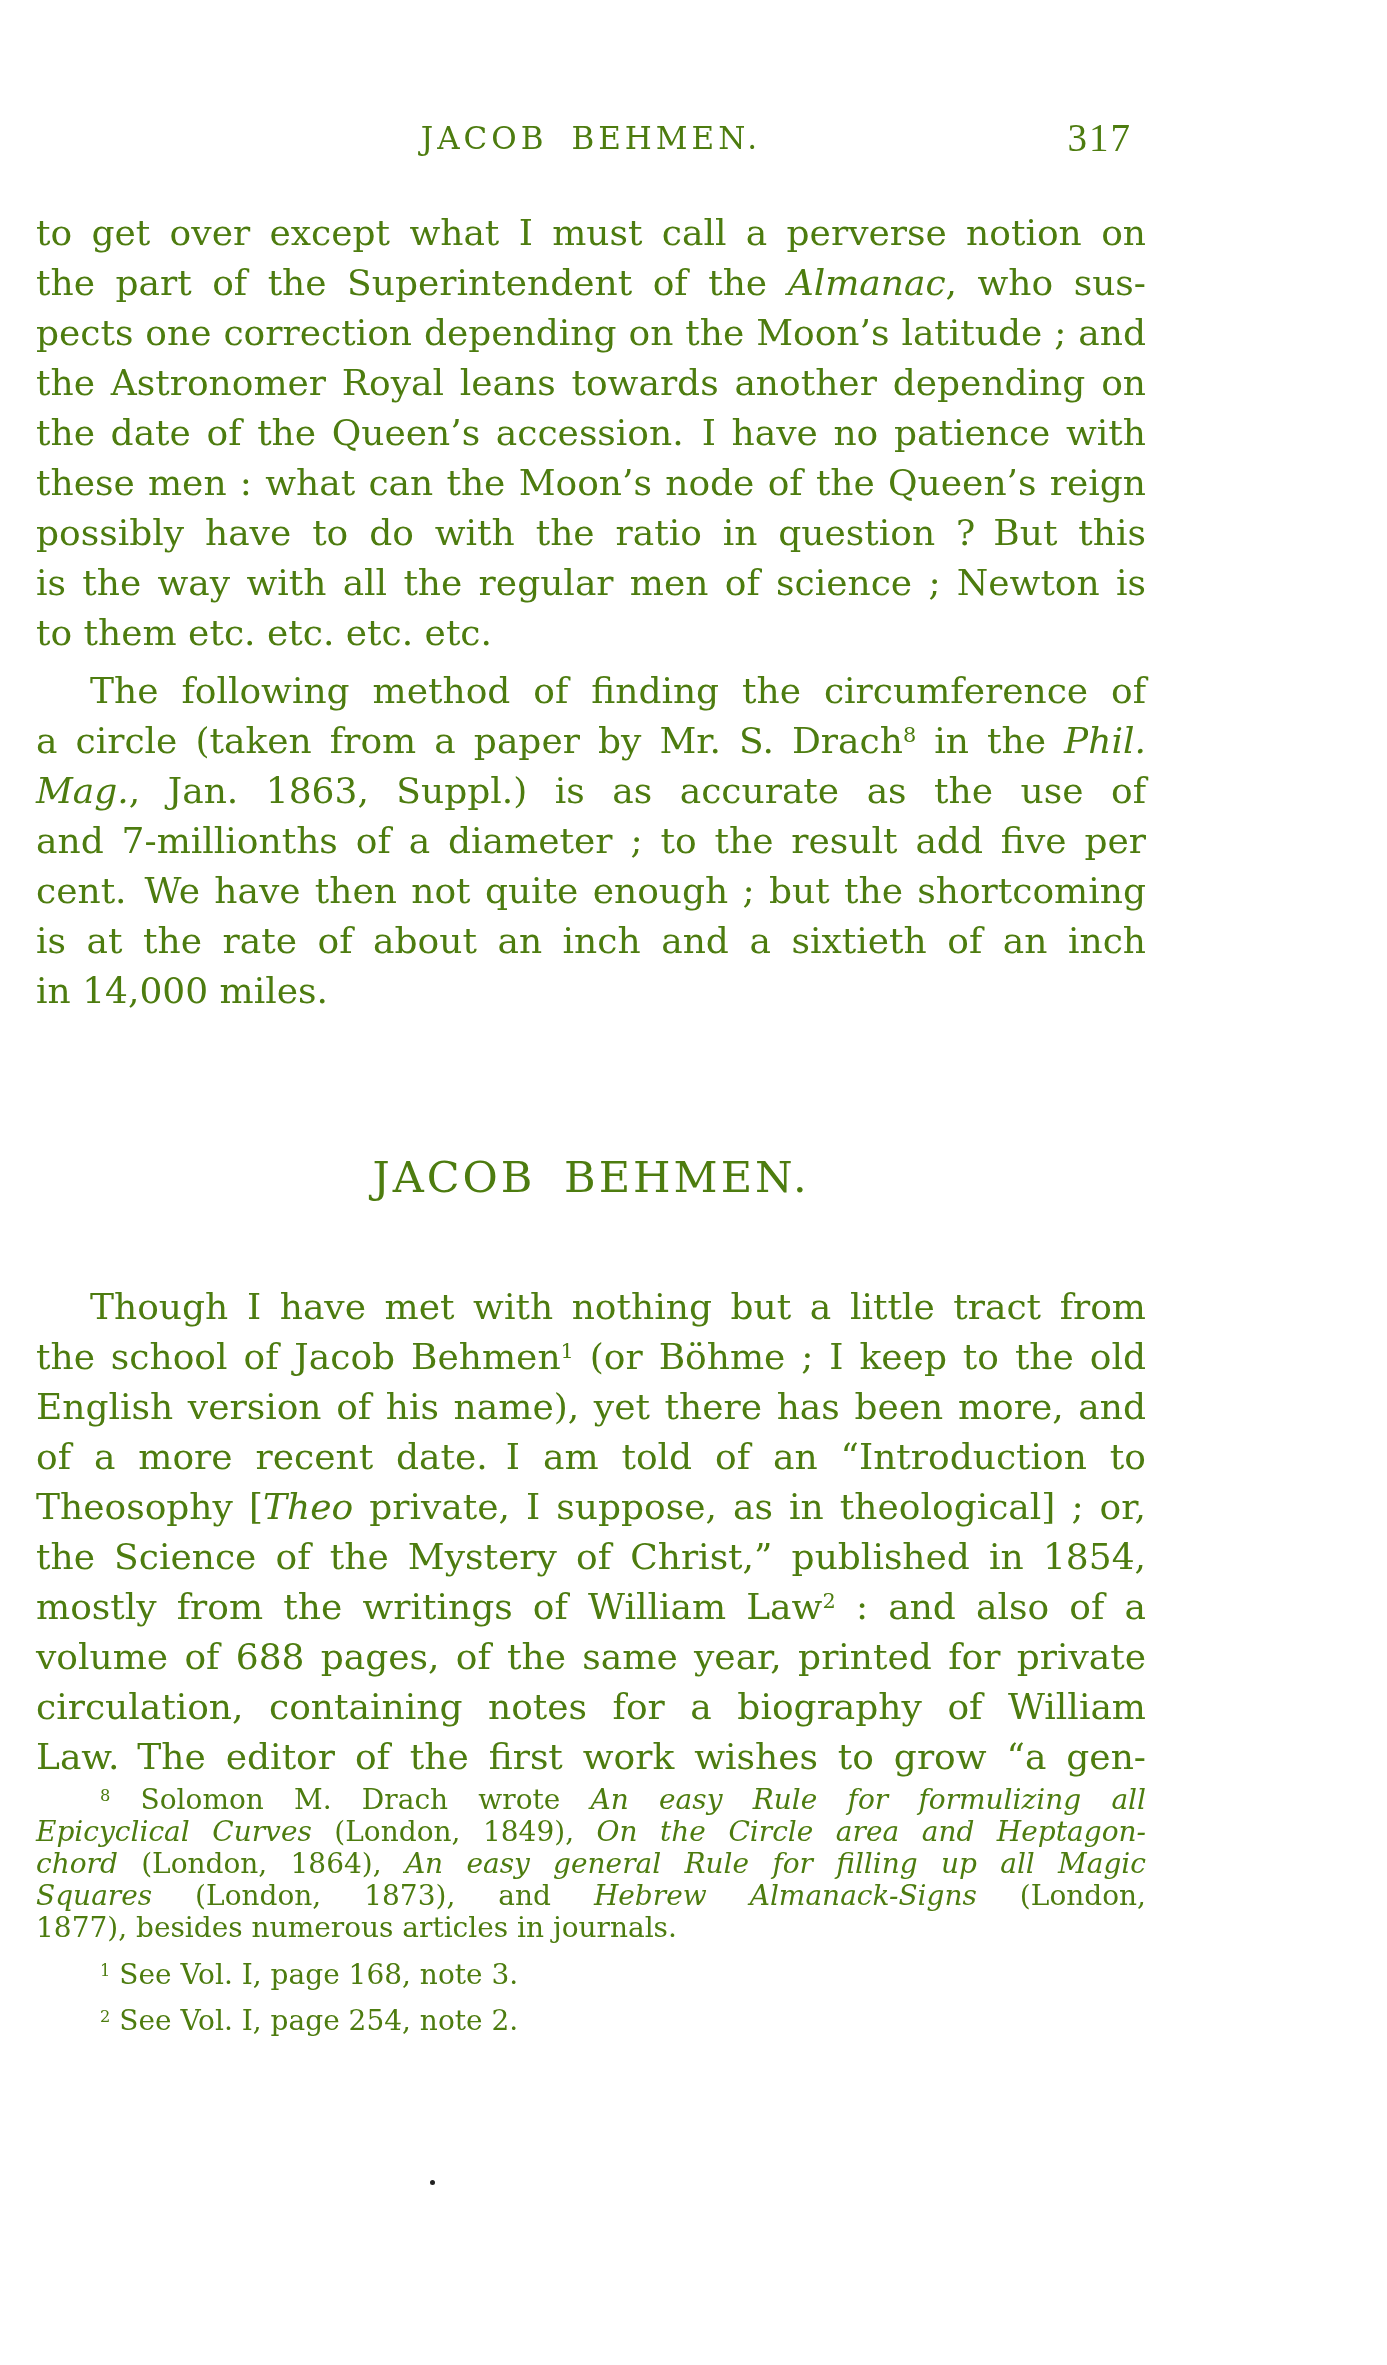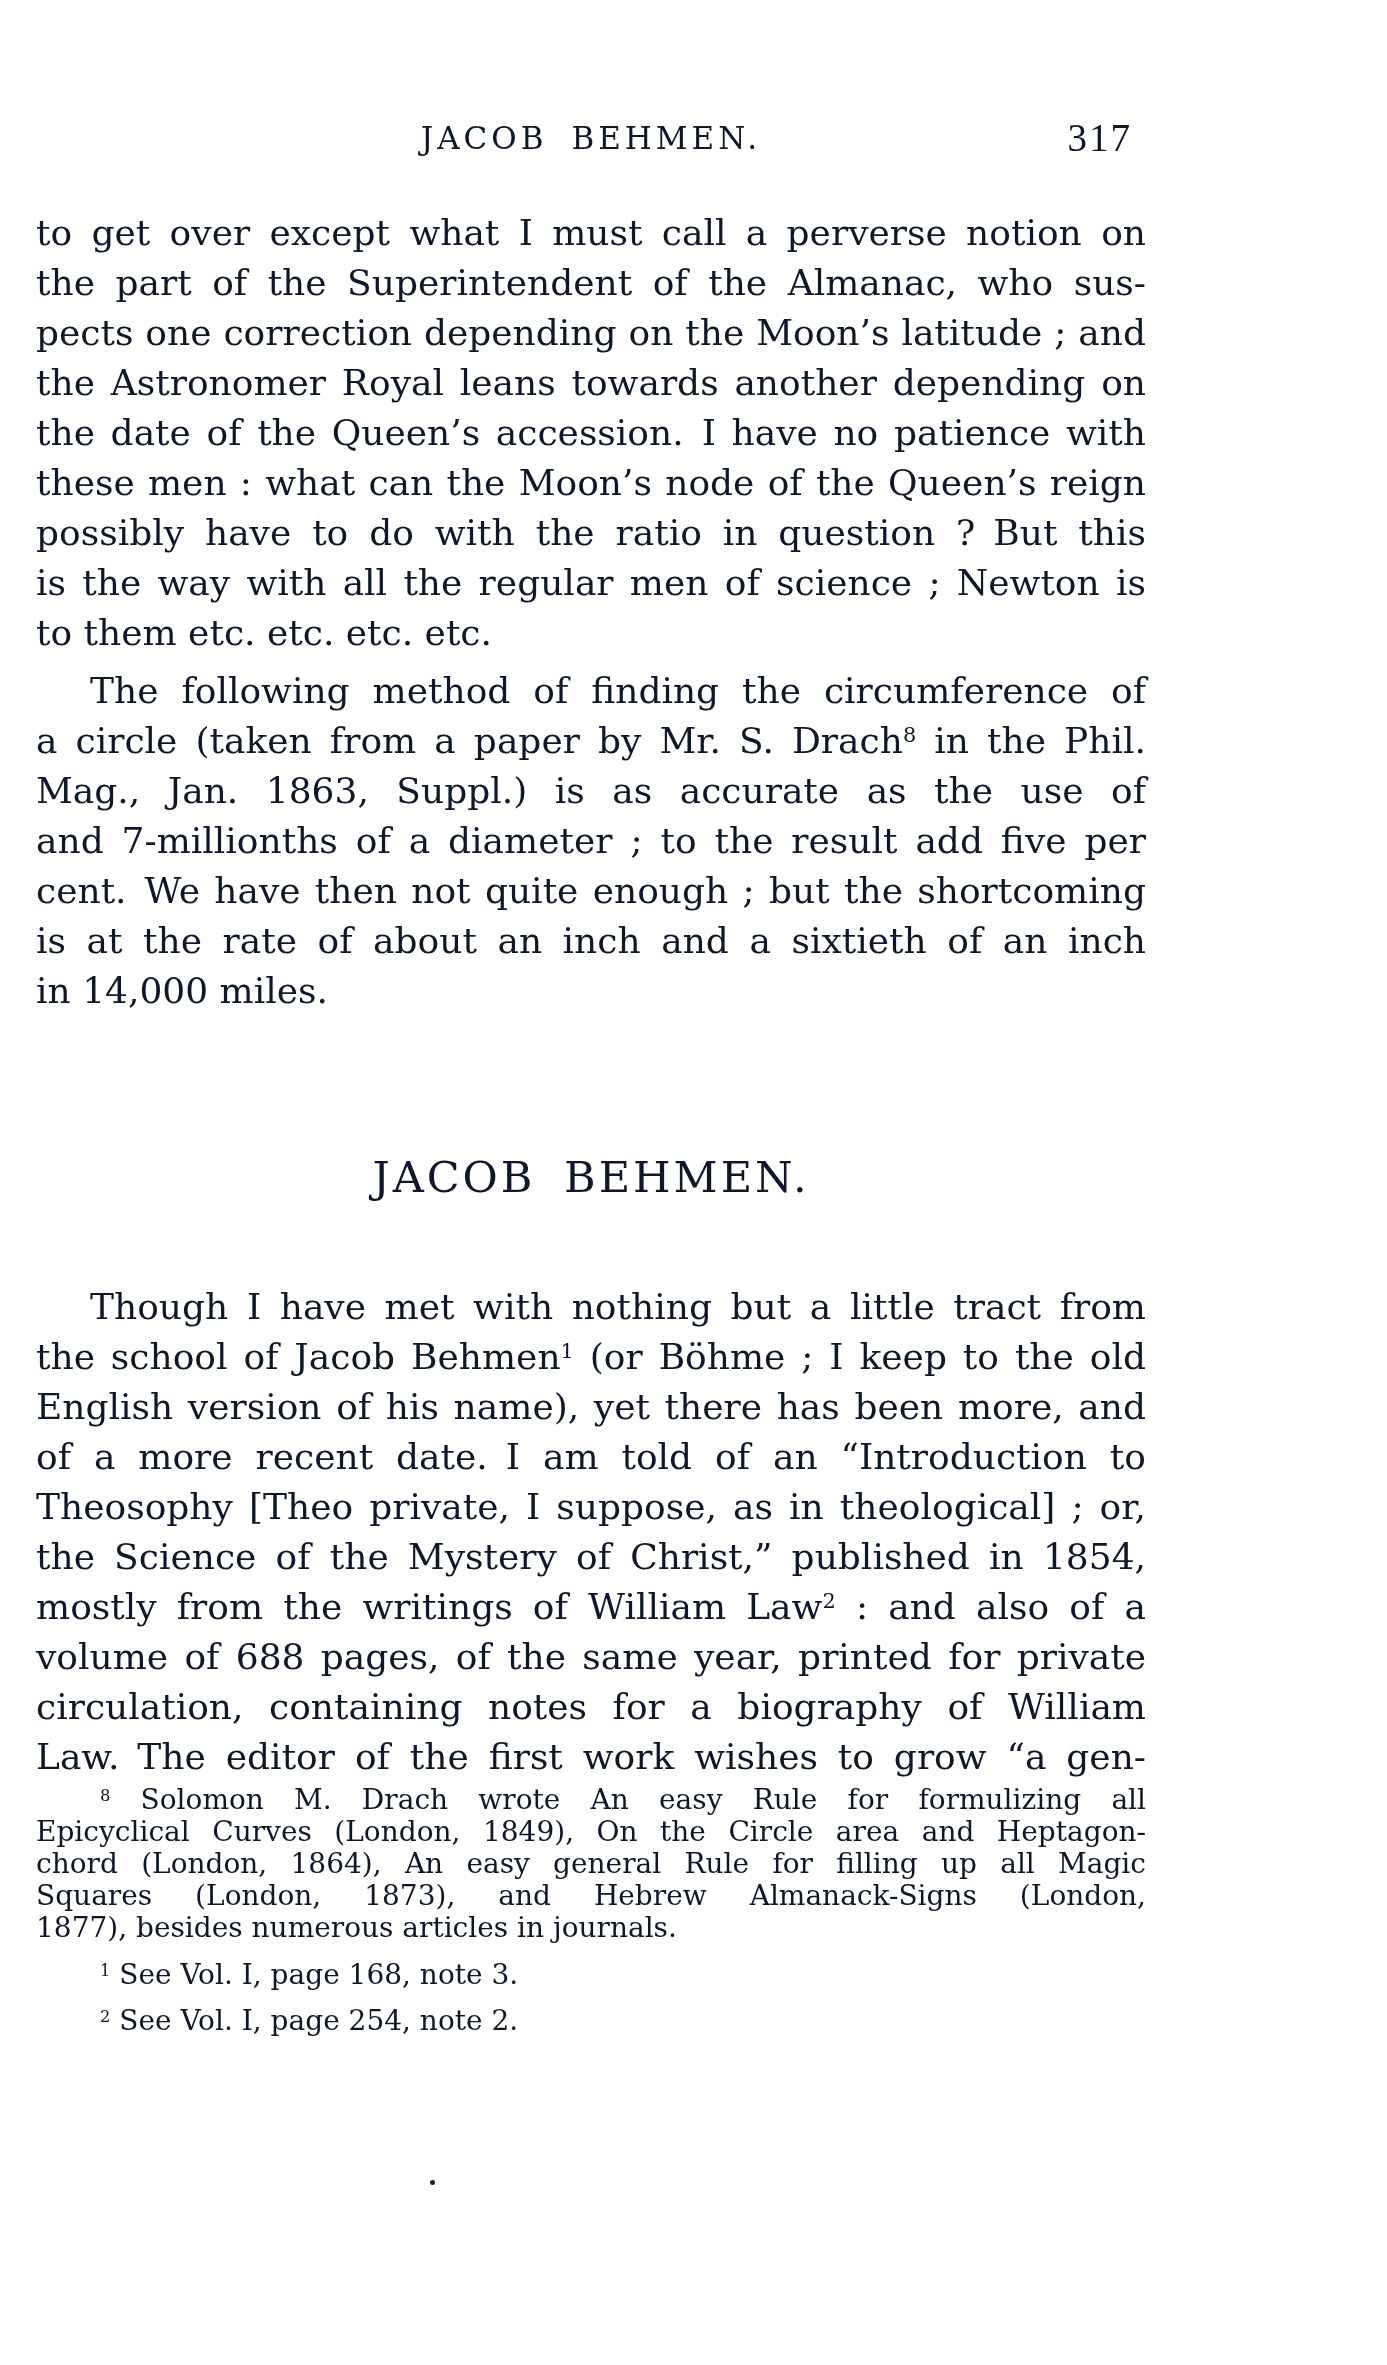--- a/index.html
+++ b/index.html
@@ -55,21 +55,21 @@
   .line {
     text-align: justify;
     text-align-last: justify;
     white-space: normal;
   }
   .line.no-j {
     text-align: left;
     text-align-last: auto;
   }
   .line.ind { padding-left: 54px; }
-  .it { }
+  .it { font-style: italic; }
   .sup {
     font-size: 0.58em;
     vertical-align: 0.52em;
     line-height: 0;
     letter-spacing: 0;
   }
   
   .section-heading {
     top: 1153px;
     margin: 0;
@@ -96,21 +96,21 @@
     top: 2180px;
     width: 5px;
     height: 5px;
     border-radius: 50%;
     background: #222222;
   }
 </style>
 </head>
 <body>
 
-<div class="page" style="color: #0f172a; background: rgb(255, 255, 255);">
+<div class="page" style="color: #4d7c0f; background: rgb(255, 255, 255);">
 
   <div class="col header-row">
     <span class="running-title">JACOB BEHMEN.</span>
     <span class="page-number">317</span>
   </div>
 
   <div class="col para p1">
       <div class="line"><span>to get over except what I must call a perverse notion on</span></div>
       <div class="line"><span>the part of the Superintendent of the </span><span class="it">Almanac</span><span>, who sus-</span></div>
       <div class="line"><span>pects one correction depending on the Moon’s latitude ; and</span></div>

